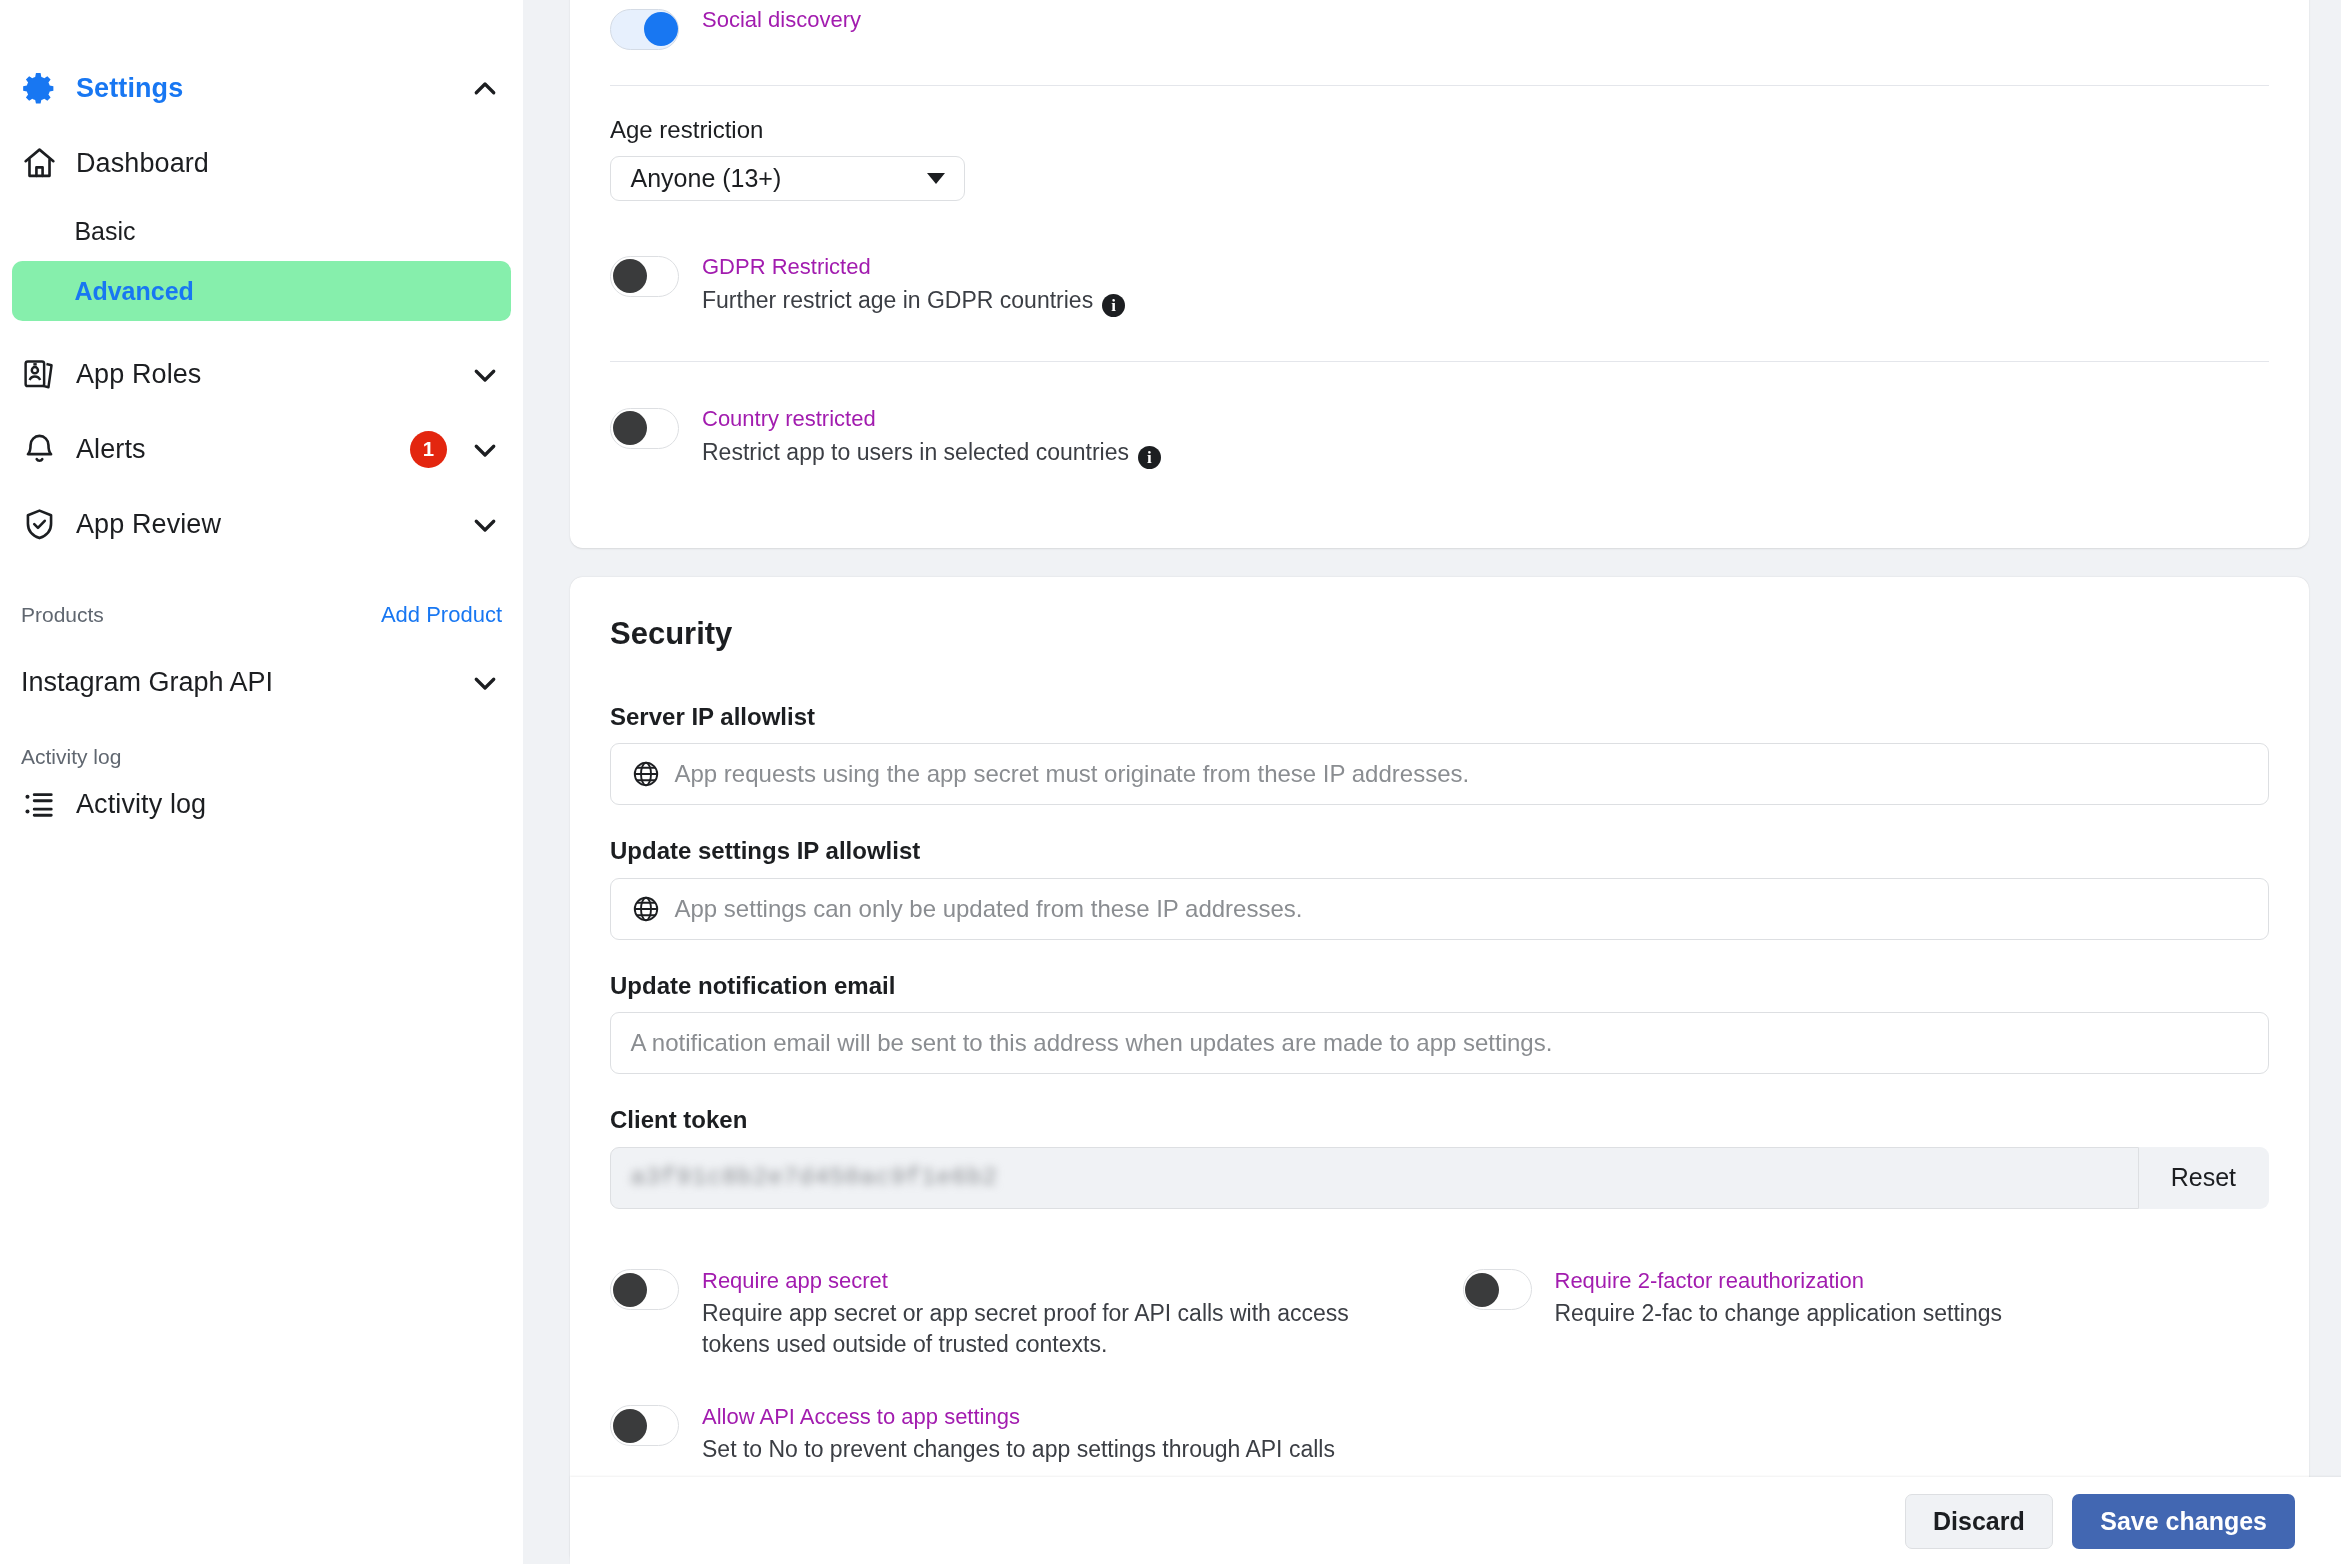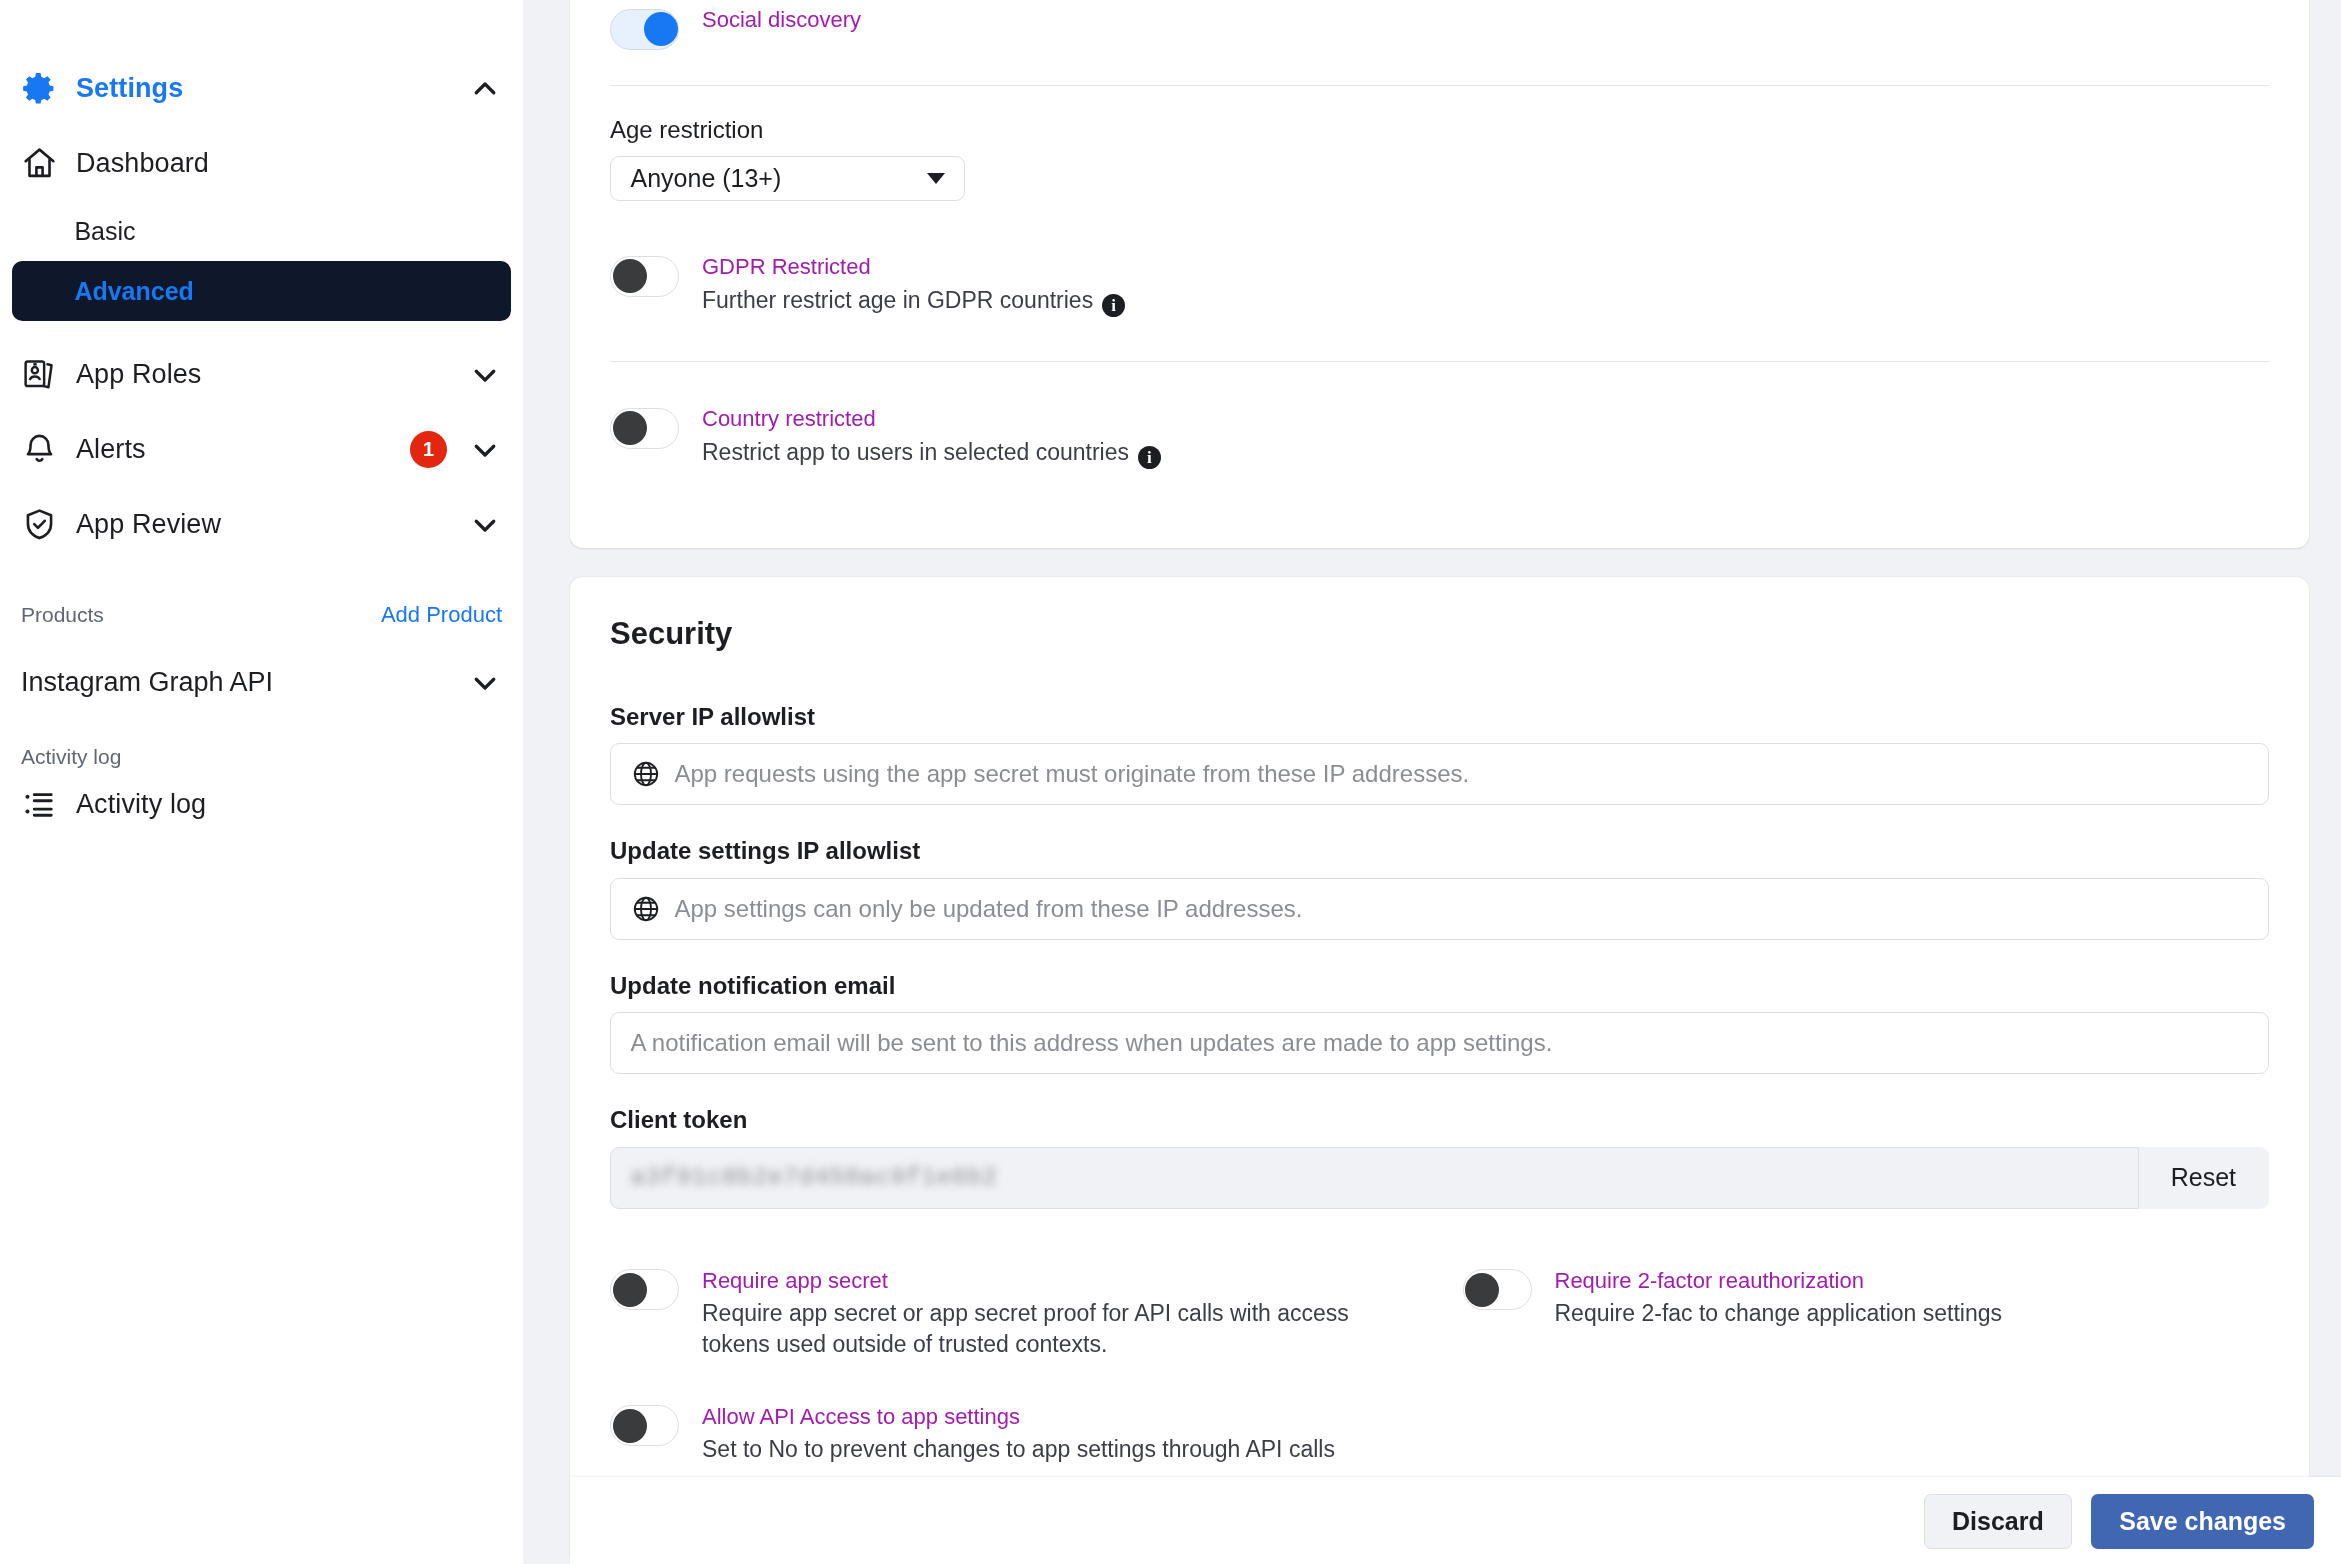--- a/index.html
+++ b/index.html
@@ -28,21 +28,21 @@
   .chev { width: 30px; height: 30px; display: block; }
   .badge {
     min-width: 37px; height: 37px; padding: 0 9.8px; border-radius: 18.6px;
     background: #e3260f; color: #fff; font-size: 20.4px; font-weight: bold;
     display: flex; align-items: center; justify-content: center;
   }
   .sub-row {
     display: flex; align-items: center; height: 60px;
     margin: 0 12.4px; padding-left: 62px; border-radius: 10.6px; cursor: pointer;
   }
-  .sub-row.selected { background: #0f172a; }
+  .sub-row.selected { background: #86efac; }
   .sub-label { font-size: 25px; color: #1c1e21; }
   .sub-label.active { color: #1877f2; font-weight: bold; }
 
   .section-head {
     display: flex; align-items: center; justify-content: space-between;
     padding: 0 21px 0 21px; height: 64px; margin-top: 21px;
   }
   .section-head .t { font-size: 21px; color: #606770; }
   .section-head .a { font-size: 22px; color: #1877f2; cursor: pointer; }
   .prod-row {
@@ -123,21 +123,21 @@
     display: flex; align-items: center; font-size: 25px; color: #1c1e21; cursor: pointer;
     border: 0.9px solid #f0f2f5; border-left: none;
   }
   .tog-grid { display: flex; margin-top: 41px; }
   .tog-col { flex: 1; }
   .tog-col.right { padding-left: 46px; }
 
   .bottom-bar {
     position: absolute; left: 47px; right: 0; bottom: 0; height: 88px;
     background: #fff; display: flex; align-items: center; justify-content: flex-end;
-    padding-right: 28px; box-shadow: 0 -0.9px 1.8px rgba(0,0,0,.06); z-index: 5;
+    padding-right: 47px; box-shadow: 0 -0.9px 1.8px rgba(0,0,0,.06); z-index: 5;
   }
   .btn {
     height: 55px; border-radius: 7px; display: flex; align-items: center;
     justify-content: center; font-size: 25px; font-weight: bold; cursor: pointer;
   }
   .btn-discard { background: #f0f2f5; color: #1c1e21; border: 0.9px solid #dddfe2; padding: 0 27px; margin-right: 19.5px; }
   .btn-save { background: #4267b2; color: #fff; padding: 0 28px; }
 </style>
 </head>
 <body>

